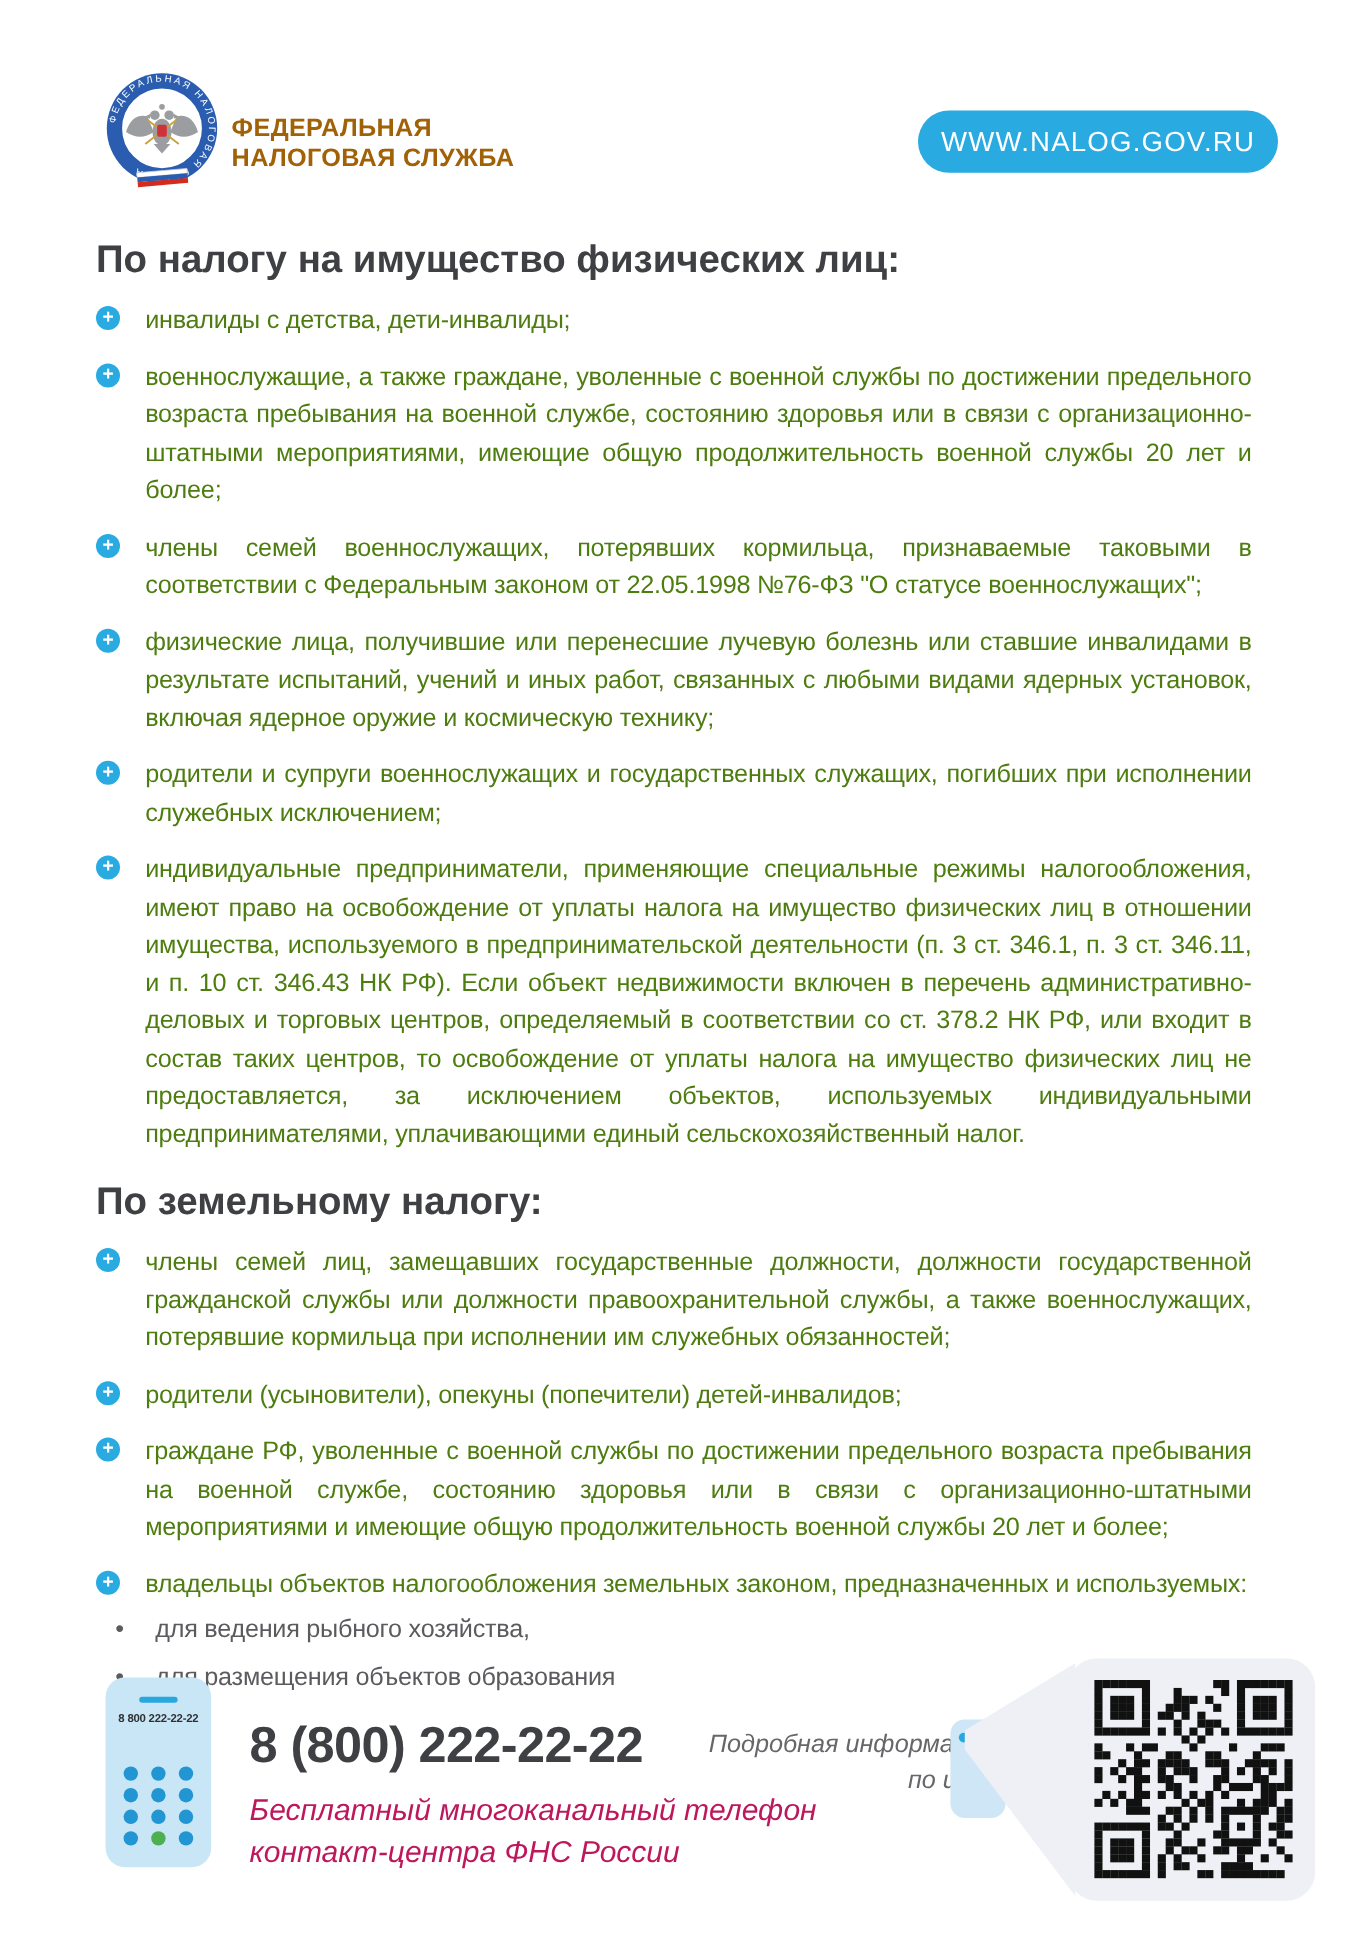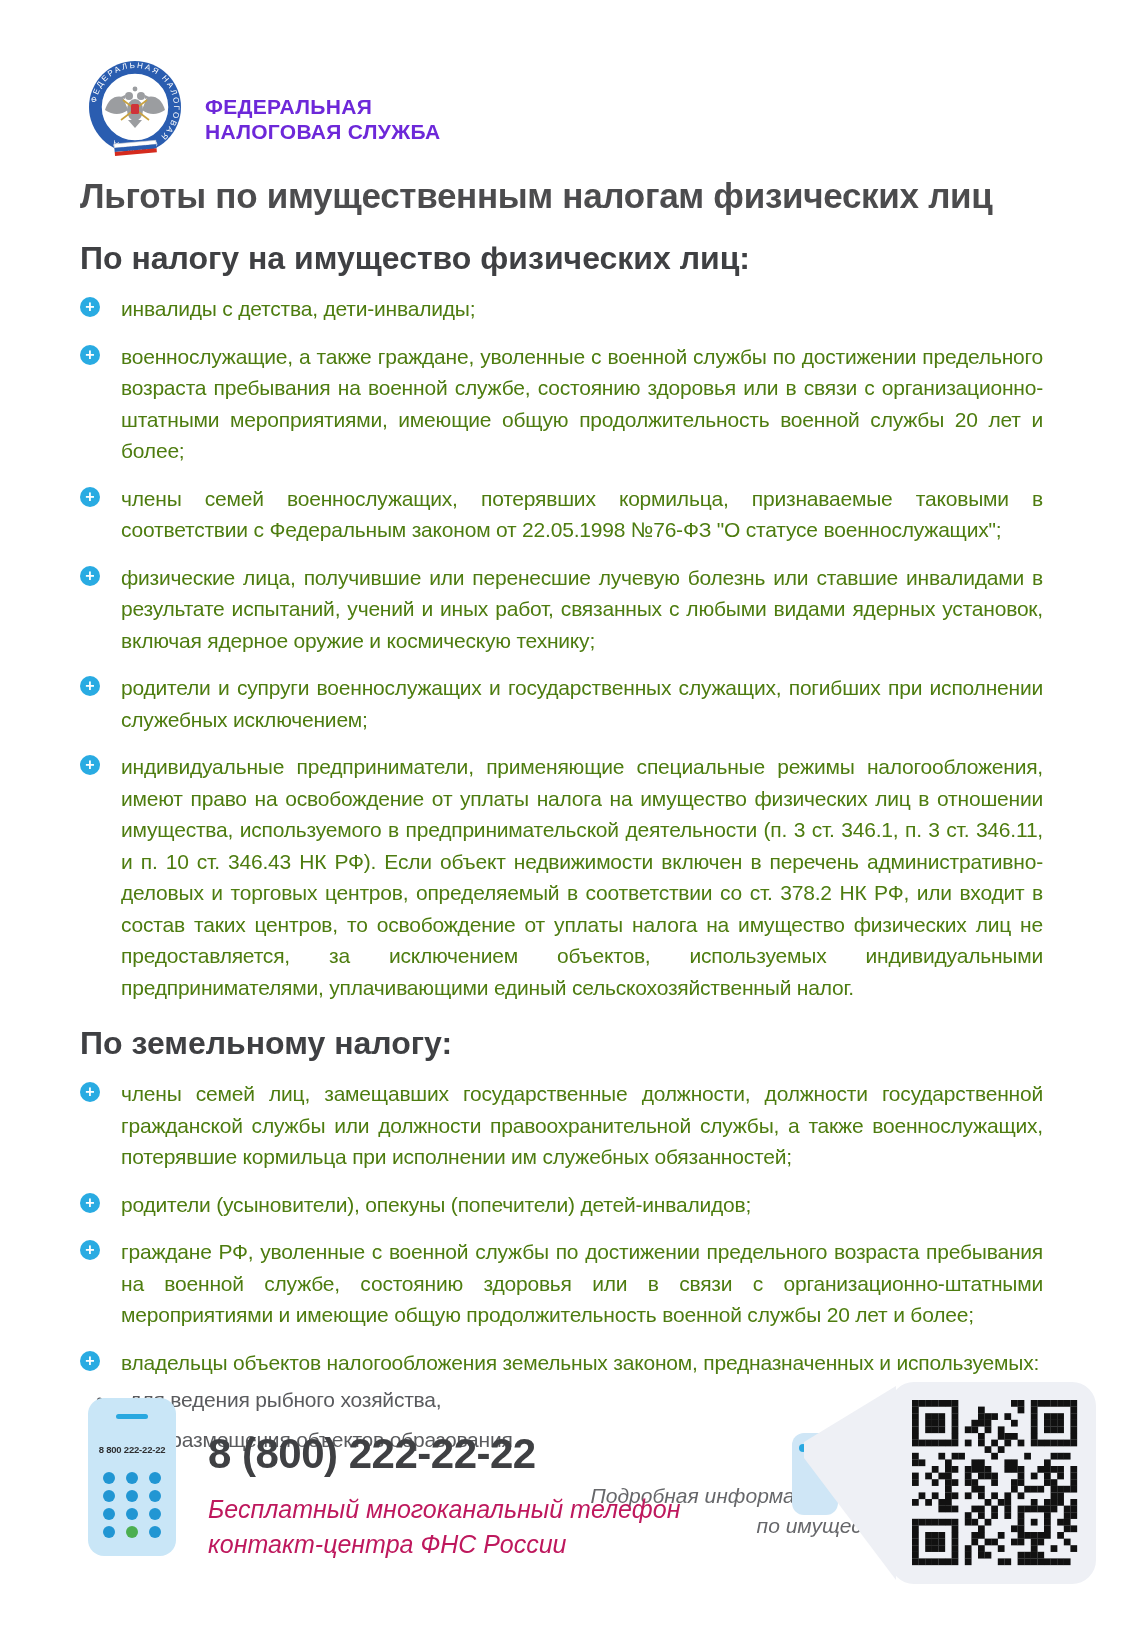--- a/index.html
+++ b/index.html
@@ -2,21 +2,21 @@
 <html><head>
 <meta charset="utf-8">
 <style>
   html,body{margin:0;padding:0;background:#fff;}
   .page{position:relative;width:1125px;height:1625px;background:#ffffff;overflow:hidden;
         font-family:"Liberation Sans",sans-serif;color:#55565a;}
 
   
   .logo-box{position:absolute;left:83px;top:58px;width:104px;height:110px;}
   .agency-name{position:absolute;left:193px;top:94px;font-size:21px;font-weight:bold;
-               color:#6d28d9;line-height:1.2;letter-spacing:.3px;margin-left:12px;}
+               color:#a16207;line-height:1.2;letter-spacing:.3px;}
   .site-pill{position:absolute;left:765px;top:92px;width:300px;height:52px;border-radius:26px;
              background:#29abe2;color:#fff;display:flex;align-items:center;justify-content:center;
              font-size:23px;letter-spacing:1px;text-decoration:none;font-weight:normal;}
 
   
   .content{position:absolute;left:80px;top:176px;width:963px;}
   .title{font-size:35px;font-weight:bold;color:#4c4c4e;margin:0 0 24px 0;letter-spacing:-.3px;}
   .sec-heading{font-size:32px;font-weight:bold;color:#3f4043;margin:22px 0 16px 0;}
   .li{display:flex;gap:21px;margin-bottom:16px;}
   .bullet{flex:0 0 auto;width:20px;height:20px;border-radius:50%;background:#29abe2;color:#fff;
@@ -24,21 +24,21 @@
   .li p{margin:0;font-size:21px;line-height:1.5;text-align:justify;color:#4d7c0f;letter-spacing:-.2px;}
   .sub{display:flex;gap:26px;margin:0 0 8px 16px;}
   .sub .dot{color:#5a5b5e;font-size:21px;line-height:1.5;}
   .sub p{margin:0;font-size:21px;line-height:1.5;color:#5a5b5e;letter-spacing:-.2px;}
   .note{text-align:right;font-style:italic;font-size:21px;line-height:1.45;color:#66676a;margin-top:26px;}
 
   
   .big-phone{position:absolute;left:88px;top:1398px;width:88px;height:158px;background:#c9e6f7;border-radius:16px;}
   .speaker{position:absolute;left:50%;transform:translateX(-50%);top:16px;width:32px;height:5px;
            border-radius:3px;background:#29a8e0;}
-  .screen-label{position:absolute;top:46px;width:100%;text-align:center;font-size:9.5px;font-weight:bold;
+  .screen-label{position:absolute;top:29px;width:100%;text-align:center;font-size:9.5px;font-weight:bold;
                 color:#2f3032;letter-spacing:-.2px;}
   .keypad{position:absolute;left:50%;transform:translateX(-50%);top:74px;
           display:grid;grid-template-columns:repeat(3,12px);gap:6px 11px;}
   .key{width:12px;height:12px;border-radius:50%;background:#2196d3;}
   .key.green{background:#4caf50;}
   .phone-number{position:absolute;left:208px;top:1430px;font-size:42px;font-weight:bold;
                 color:#3f4043;letter-spacing:-.5px;text-align:center;}
   .phone-caption{position:absolute;left:208px;top:1492px;font-size:25px;color:#be185d;line-height:1.4;font-style:italic;}
   .small-phone{position:absolute;left:792px;top:1433px;width:46px;height:82px;background:#cfe6f6;border-radius:12px;}
   .cam{position:absolute;left:7px;top:11px;width:8px;height:8px;border-radius:50%;background:#29a8e0;}
@@ -83,23 +83,23 @@
         <rect x="0" y="8" width="42" height="4" fill="#d52b1e"></rect>
       </g>
     </svg>
   </div>
 
   <div class="agency-name">
     <div>ФЕДЕРАЛЬНАЯ</div>
     <div>НАЛОГОВАЯ СЛУЖБА</div>
   </div>
 
+  <a class="site-pill" href="#">WWW.NALOG.GOV.RU</a>
 
   <div class="content">
-    <h1 class="title">Льготы по имущественным налогам физических лиц</h1>
 
     <h2 class="sec-heading">По налогу на имущество физических лиц:</h2>
 
     <div class="li">
       <span class="bullet">+</span>
       <p>инвалиды с детства, дети-инвалиды;</p>
     </div>
     <div class="li">
       <span class="bullet">+</span>
       <p>военнослужащие, а также граждане, уволенные с военной службы по достижении предельного возраста пребывания на военной службе, состоянию здоровья или в связи с организационно-штатными мероприятиями, имеющие общую продолжительность военной службы 20 лет и более;</p>

